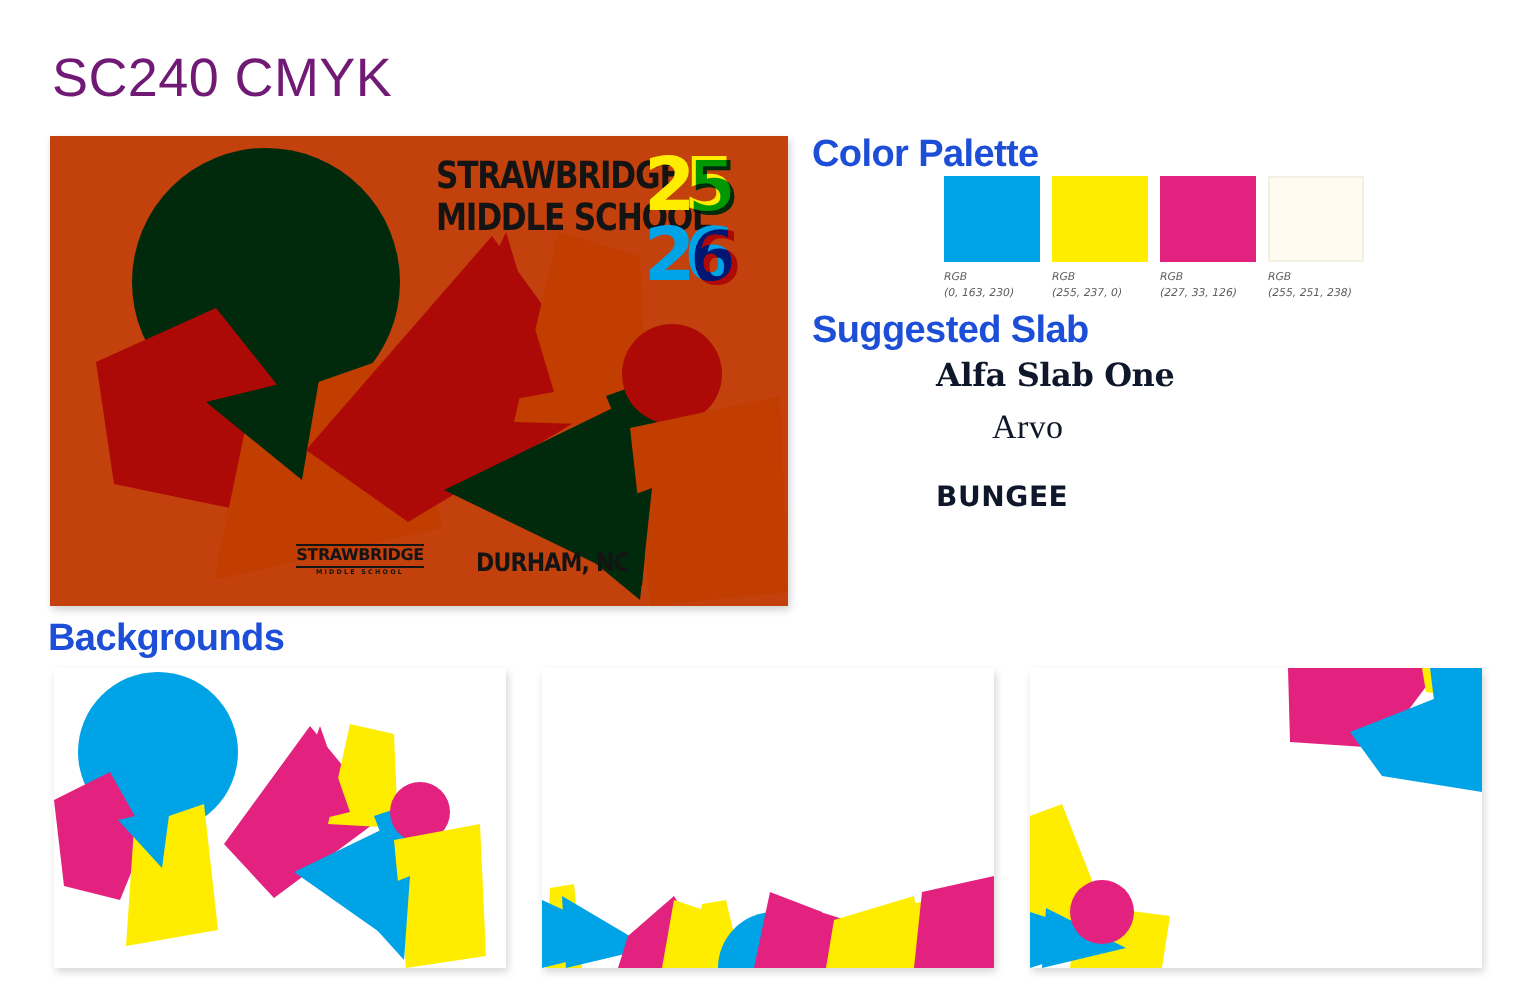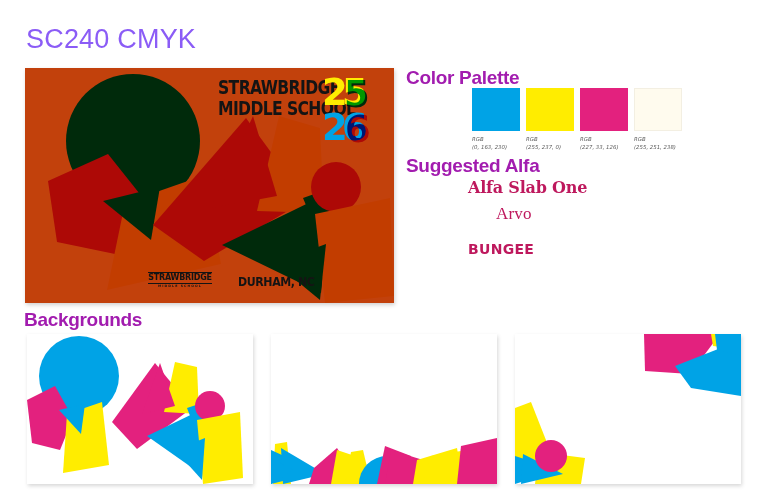--- a/index.html
+++ b/index.html
@@ -19,32 +19,32 @@
 
   
   #page-title {
     position: absolute;
     left: 26px;
     top: 26px;
     font-size: 27px;
     font-weight: 400;
     letter-spacing: 0.2px;
     line-height: 1;
-    color: #8b5cf6;
+    color: #701a75;
     white-space: nowrap;
   }
 
   
   .section-heading {
     position: absolute;
     font-size: 19px;
     font-weight: bold;
     letter-spacing: -0.3px;
     line-height: 1;
-    color: #a21caf;
+    color: #1d4ed8;
     white-space: nowrap;
   }
   #palette-heading { left: 406px; top: 68px; }
   #fonts-heading   { left: 406px; top: 156px; }
   #backgrounds-heading { left: 24px; top: 310px; }
 
   
   #poster {
     position: absolute;
     left: 25px;
@@ -150,21 +150,21 @@
   .swatch-label .rgb-nums { display: block; }
 
   
   #fonts-list {
     position: absolute;
     left: 468px;
     top: 180px;
   }
   .font-sample {
     line-height: 1;
-    color: #be185d;
+    color: #0f172a;
     white-space: nowrap;
   }
   #font-sample-0 {
     font-family: "DejaVu Serif", serif;
     font-weight: bold;
     font-size: 16px;
     letter-spacing: -0.2px;
   }
   #font-sample-1 {
     font-family: "Liberation Serif", serif;
@@ -297,21 +297,21 @@
 
   <div class="swatch-cell" style="left:162px;top:0px;">
     <span class="swatch-chip" id="chip-3" style="background: rgb(255, 251, 238); box-shadow: rgb(243, 239, 226) 0px 0px 0px 1px inset;"></span>
     <div class="swatch-label">
       <span class="rgb-word">RGB</span>
       <span class="rgb-nums">(255, 251, 238)</span>
     </div>
   </div>
 </div>
 
-<div class="section-heading" id="fonts-heading">Suggested Alfa</div>
+<div class="section-heading" id="fonts-heading">Suggested Slab</div>
 
 <div id="fonts-list">
   <div class="font-sample" id="font-sample-0">Alfa Slab One</div>
   <div class="font-sample" id="font-sample-1">Arvo</div>
   <div class="font-sample" id="font-sample-2">BUNGEE</div>
 </div>
 
 <div class="section-heading" id="backgrounds-heading">Backgrounds</div>
 
 <div class="bg-panel" id="bg-panel-0">

